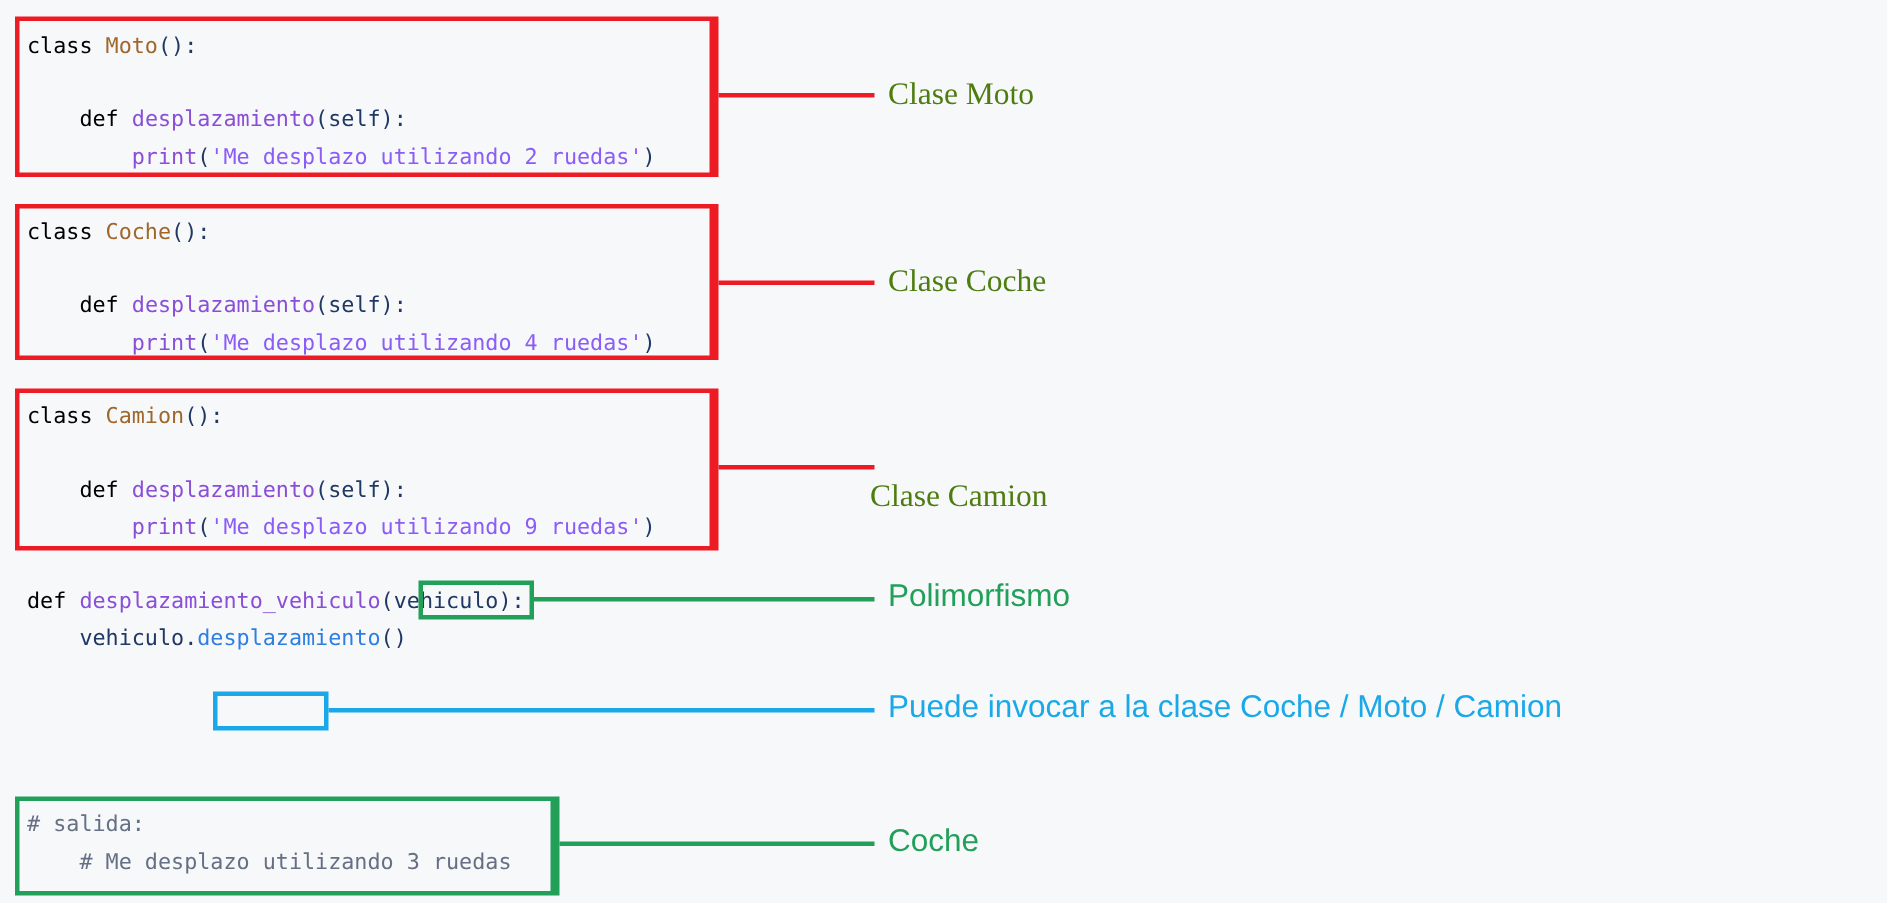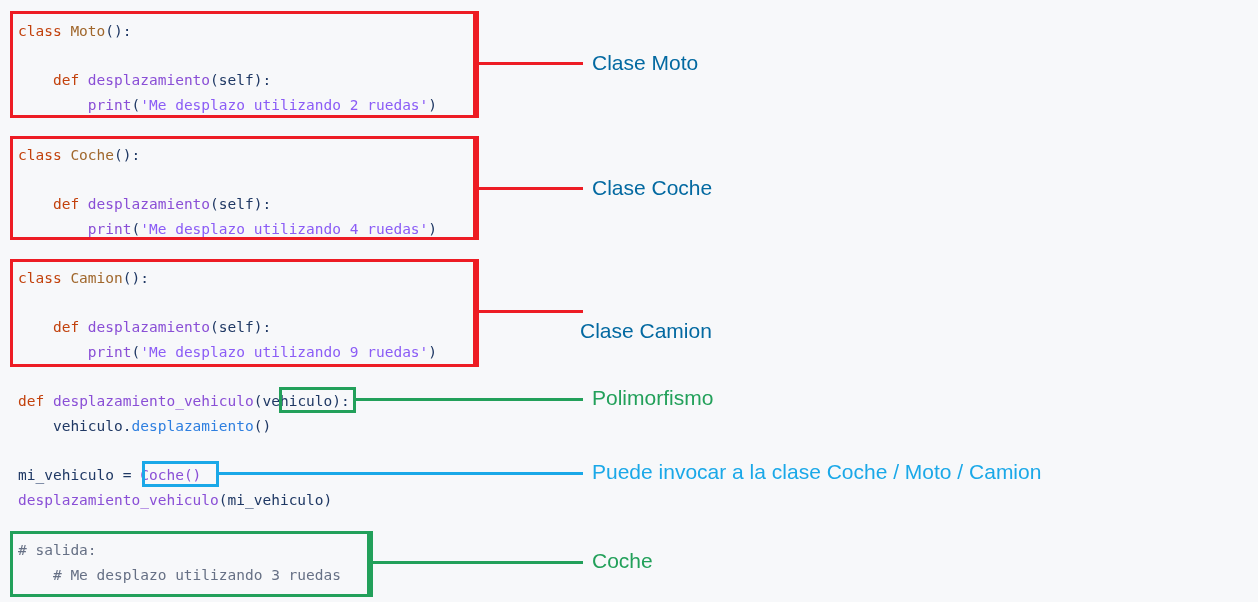--- a/index.html
+++ b/index.html
@@ -30,21 +30,21 @@
     color: #1f3864;
   }
   .code-box {
     position: absolute;
     box-sizing: border-box;
   }
   .box-red   { border: 3px solid #ed1c24; }
   .box-green { border: 3px solid #22a05a; }
 
   
-  .t-kw     { color: #c2410c; }       
+  .t-kw     { color: #000000; }       
   .t-cls    { color: #a0672c; }       
   .t-fn     { color: #8a4fd6; }       
   .t-self   { color: #1f3864; }       
   .t-str    { color: #8b5cf6; }       
   .t-plain  { color: #1f3864; }
   .t-attr   { color: #2e7fe0; }       
   .t-cmt    { color: #667085; }       
   .t-punc   { color: #1f3864; }
 
   
@@ -63,21 +63,21 @@
   }
 
   
   .label {
     position: absolute;
     font-family: "Liberation Sans", sans-serif;
     font-size: 21px;
     white-space: nowrap;
     line-height: 1;
   }
-  .lbl-red   { color: #0369a1; }
+  .lbl-red   { color: #4d7c0f; font-family: Liberation Serif, serif; }
   .lbl-green { color: #22a05a; }
   .lbl-blue  { color: #1aa8e8; }
 
   
   .inline-box {
     position: absolute;
     box-sizing: border-box;
   }
   .ib-green { border: 3px solid #22a05a; }
   .ib-blue  { border: 3px solid #1aa8e8; }
@@ -120,22 +120,20 @@
   <div class="line line-red" style="left:479px; top:310px; width:104px;"></div>
   <div class="label lbl-red" style="left:580px; top:300px;margin-top:20px;">Clase Camion</div>
 
   <div class="code" style="left:18px; top:389px;"><span class="t-kw">def</span><span> </span><span class="t-fn">desplazamiento_vehiculo</span><span class="t-punc">(</span><span class="t-self">vehiculo</span><span class="t-punc">):</span>
 <span>    </span><span class="t-plain">vehiculo</span><span class="t-punc">.</span><span class="t-attr">desplazamiento</span><span class="t-punc">()</span></div>
 
   <div class="inline-box ib-green" style="left:279px; top:387px; width:77px; height:26px;"></div>
   <div class="line line-green" style="left:356px; top:398px; width:227px;"></div>
   <div class="label lbl-green" style="left:592px; top:387px;">Polimorfismo</div>
 
-  <div class="code" style="left:18px; top:463px;"><span class="t-plain">mi_vehiculo</span><span class="t-punc"> = </span><span class="t-fn">Coche()</span>
-<span class="t-fn">desplazamiento_vehiculo</span><span class="t-punc">(</span><span class="t-plain">mi_vehiculo</span><span class="t-punc">)</span></div>
 
   <div class="inline-box ib-blue" style="left:142px; top:461px; width:77px; height:26px;"></div>
   <div class="line line-blue" style="left:219px; top:472px; width:364px;"></div>
   <div class="label lbl-blue" style="left:592px; top:461px;">Puede invocar a la clase Coche / Moto / Camion</div>
 
   <div class="code-box box-green" style="left:10px; top:531px; width:360px; height:66px;"></div>
 
   <div class="code" style="left:18px; top:538px;"><span class="t-cmt"># salida:</span>
 <span class="t-cmt">    # Me desplazo utilizando 3 ruedas</span></div>
 

